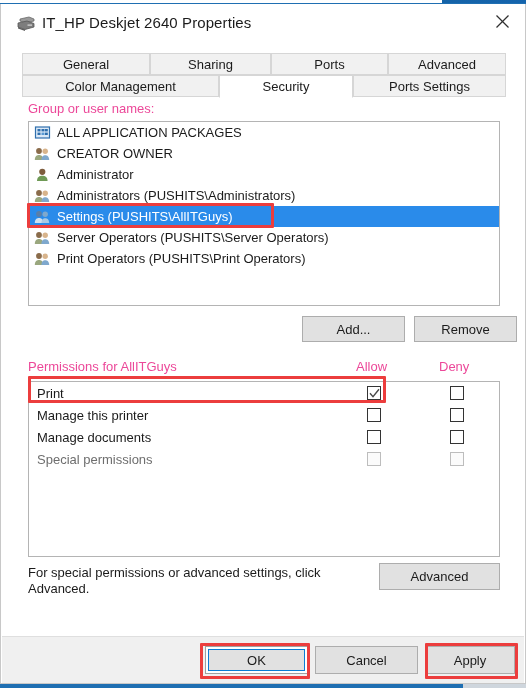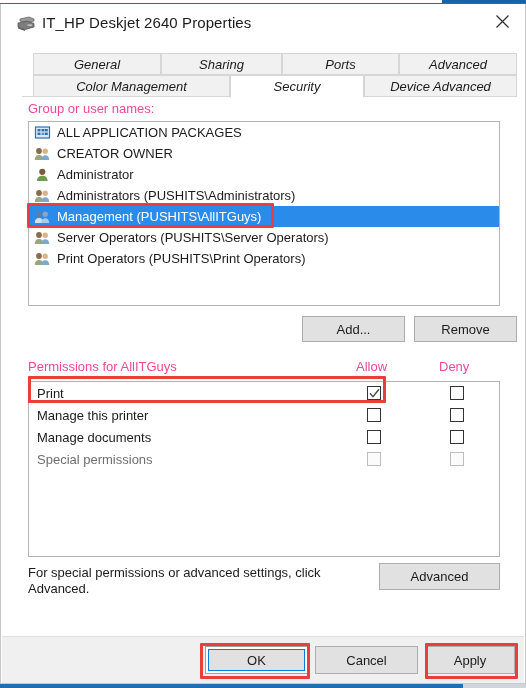--- a/index.html
+++ b/index.html
@@ -65,22 +65,22 @@
     position: absolute; right: 0px; top: 0px;
     width: 46px; height: 34px;
     display: flex; align-items: center; justify-content: center;
     cursor: default;
   }
   .close-btn svg { display: block; }
 
   
   .tabstrip {
     position: absolute;
-    left: 32px; top: 49px;
-    width: 434px; height: 44px; font-style: italic;
+    left: 21px; top: 49px;
+    width: 434px; height: 44px;
   }
   .tabrow {
     position: absolute; left: 0;
     height: 22px; width: 484px;
   }
   .tabrow.row1 { top: 0; }
   .tabrow.row2 { top: 22px; }
 
   .tab {
     position: absolute;
@@ -252,21 +252,21 @@
     <div class="tabstrip">
       <div class="tabrow row1">
         <div class="tab" style="left:0px;width:128px;">General</div>
         <div class="tab" style="left:128px;width:121px;">Sharing</div>
         <div class="tab" style="left:249px;width:117px;">Ports</div>
         <div class="tab" style="left:366px;width:118px;">Advanced</div>
       </div>
       <div class="tabrow row2">
         <div class="tab" style="left:0px;width:197px;">Color Management</div>
         <div class="tab active" style="left:197px;width:134px;">Security</div>
-        <div class="tab" style="left:331px;width:153px;">Device Advanced</div>
+        <div class="tab" style="left:331px;width:153px;">Ports Settings</div>
       </div>
     </div>
 
     <div class="panel">
 
       <div class="field-label" style="left:6px; top:4px;">Group or user names:</div>
 
       <div class="grouplist">
 
         <div class="group-row">
@@ -320,21 +320,21 @@
 
         <div class="group-row selected">
           <span class="g-icon">
             <svg width="17" height="16" viewBox="0 0 17 16">
               <circle cx="5" cy="5" r="2.9" fill="#5b7fa8"></circle>
               <path d="M0.8 14 C0.8 10.2 3 9 5 9 C7 9 9.2 10.2 9.2 14 Z" fill="#cfe0f0"></path>
               <circle cx="11.2" cy="5.3" r="2.7" fill="#7fa8cd"></circle>
               <path d="M7.4 14 C7.4 10.4 9.4 9.3 11.2 9.3 C13.1 9.3 15.2 10.4 15.2 14 Z" fill="#a9c9e4"></path>
             </svg>
           </span>
-          <span class="g-label">Management (PUSHITS\AllITGuys)</span>
+          <span class="g-label">Settings (PUSHITS\AllITGuys)</span>
         </div>
 
         <div class="group-row">
           <span class="g-icon">
             <svg width="17" height="16" viewBox="0 0 17 16">
               <circle cx="5" cy="5" r="2.9" fill="#8a6b4a"></circle>
               <path d="M0.8 14 C0.8 10.2 3 9 5 9 C7 9 9.2 10.2 9.2 14 Z" fill="#9aa77e"></path>
               <circle cx="11.2" cy="5.3" r="2.7" fill="#d8b48c"></circle>
               <path d="M7.4 14 C7.4 10.4 9.4 9.3 11.2 9.3 C13.1 9.3 15.2 10.4 15.2 14 Z" fill="#7fa8cd"></path>
             </svg>

